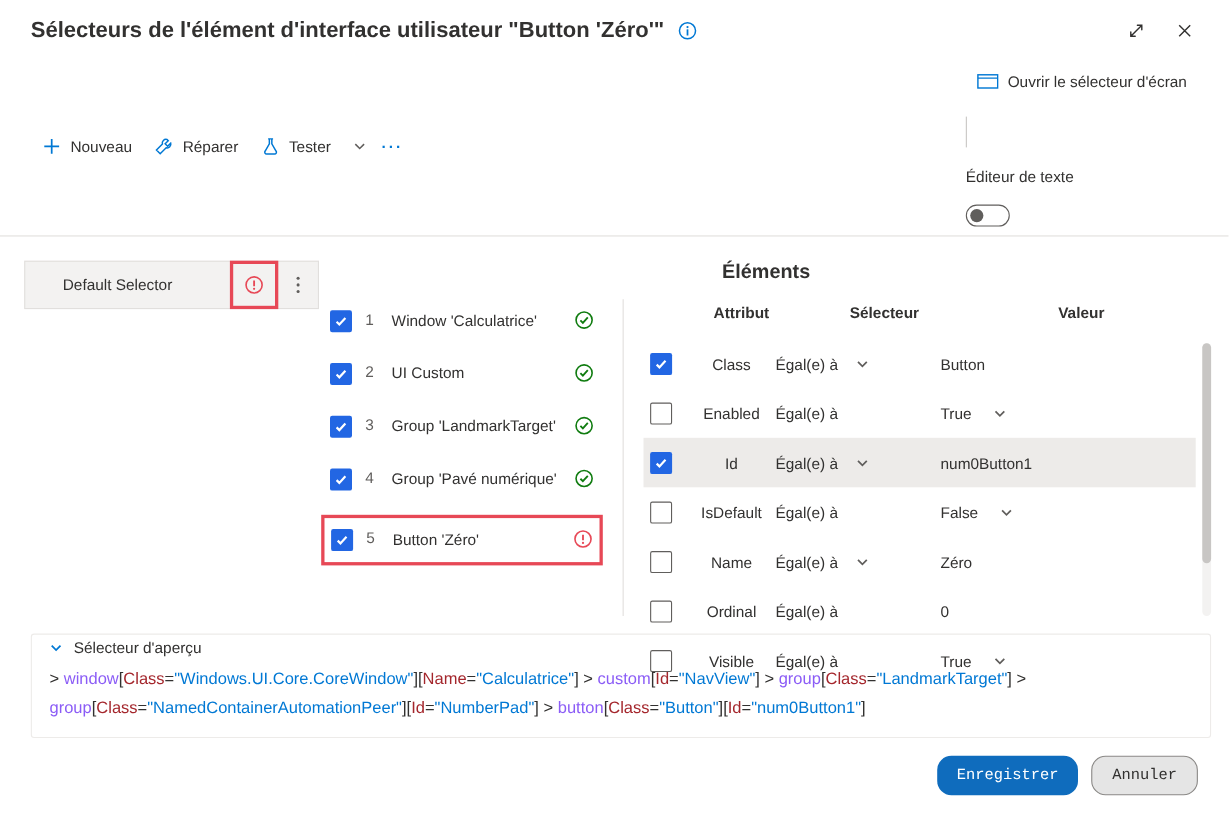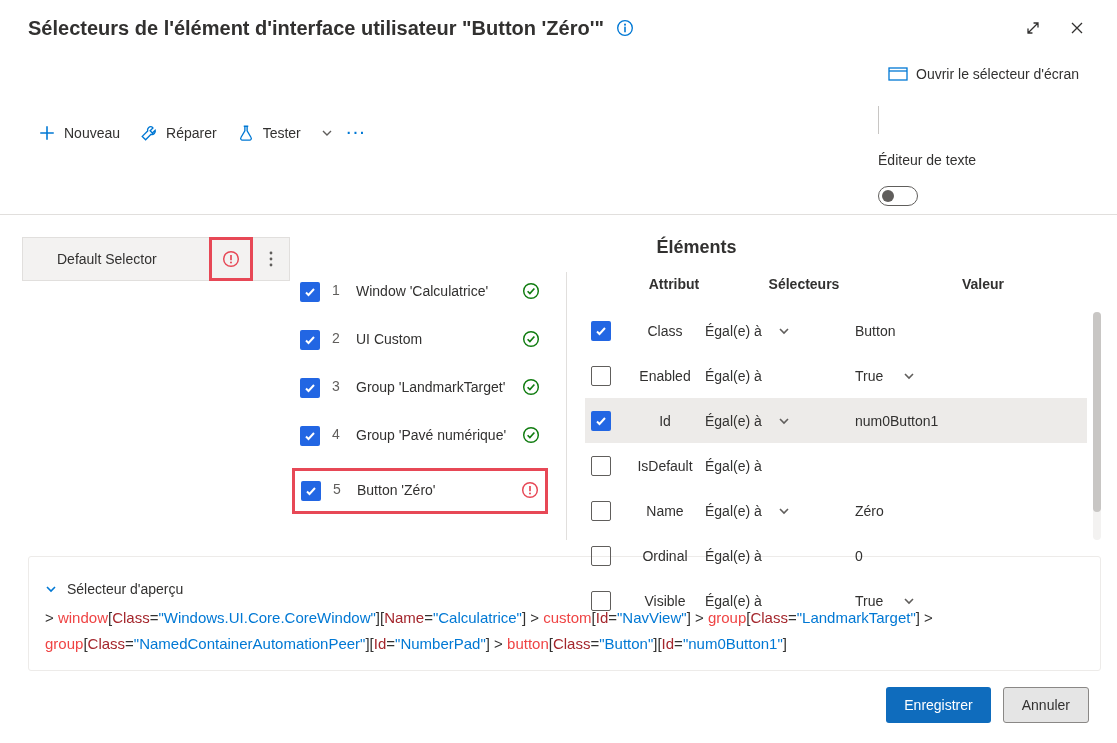--- a/index.html
+++ b/index.html
@@ -48,31 +48,31 @@
 .col-val { flex: 1; }
 .attr-row { display: flex; align-items: center; height: 45px; padding: 0 6px; }
 .attr-row.selected { background: #edebe9; }
 .attr-row .check { margin-right: 14px; }
 .attr-name { width: 80px; }
 .op-cell { width: 150px; display: flex; align-items: center; gap: 16px; }
 .chev { color: #605e5c; }
 .val-cell { flex: 1; display: flex; align-items: center; gap: 20px; }
 .scrollbar { position: absolute; right: 0; top: 40px; bottom: 0; width: 8px; background: #f3f2f1; border-radius: 4px; }
 .scrollbar-thumb { position: absolute; left: 0; right: 0; top: 0; height: 200px; background: #c8c6c4; border-radius: 4px; }
-.preview { margin: 10px 16px 0 28px; border: 1px solid #edebe9; border-radius: 3px; padding: 24px 16px 14px 16px; }
+.preview { margin: 10px 16px 0 28px; border: 1px solid #edebe9; border-radius: 3px; padding: 4px 16px 14px 16px; }
 .preview-header { display: flex; align-items: center; gap: 10px; color: #323130; margin-bottom: 8px; cursor: pointer; }
 .preview-body { font-size: 15px; line-height: 1.7; }
 .p-gt { color: #323130; }
-.p-kw { color: #ef4444; }
+.p-kw { color: #8b5cf6; }
 .p-br { color: #323130; }
 .p-prop { color: #a4262c; }
 .p-eq { color: #323130; }
 .p-str { color: #0078d4; }
 .footer { display: flex; justify-content: flex-end; gap: 12px; padding: 16px 28px 20px 28px; }
-.btn { height: 36px; padding: 0 18px; border-radius: 3px; font-size: 14px; cursor: pointer; display: inline-flex; align-items: center; }
+.btn { height: 36px; padding: 0 18px; border-radius: 13px; font-size: 14px; cursor: pointer; display: inline-flex; align-items: center; font-family: Liberation Mono, monospace; }
 .btn-primary { background: #0f6cbd; color: #fff; border: none; }
 .btn-secondary { background: #e5e5e5; border: 1px solid #8a8886; color: #323130; }
 svg { display: block; }
 </style>
 </head>
 <body>
 
 <div class="window">
   <div class="titlebar">
     <div class="titlebar-title">Sélecteurs de l'élément d'interface utilisateur "Button 'Zéro'"</div>
@@ -247,21 +247,21 @@
                   <circle cx="8" cy="11.2" r="0.9" fill="currentColor"></circle>
                 </svg>
               </span>
             </div>
           </div>
         <div class="divider-v"></div>
         <div class="attr-panel">
           <div class="attr-header">
             <div style="width:34px"></div>
             <div class="col-attr">Attribut</div>
-            <div class="col-op">Sélecteurs</div>
+            <div class="col-op">Sélecteur</div>
             <div class="col-val">Valeur</div>
           </div>
           <div id="attr-rows">
               <div class="attr-row">
                 <span class="check checked">
                   <svg width="12" height="12" viewBox="0 0 12 12">
                     <path d="M2 6.5l2.5 2.5L10 3" stroke="currentColor" stroke-width="2" fill="none"></path>
                   </svg>
                 </span>
                 <span class="attr-name">Class</span>
@@ -310,20 +310,28 @@
                 <span class="val-cell">
                   <span>num0Button1</span>
                 </span>
               </div>
               <div class="attr-row">
                 <span class="check unchecked"></span>
                 <span class="attr-name">IsDefault</span>
                 <span class="op-cell">
                   <span>Égal(e) à</span>
                 </span>
+                <span class="val-cell">
+                  <span>False</span>
+                  <span class="chev">
+                    <svg width="12" height="12" viewBox="0 0 12 12">
+                      <path d="M2 4l4 4 4-4" stroke="currentColor" stroke-width="1.6" fill="none"></path>
+                    </svg>
+                  </span>
+                </span>
               </div>
               <div class="attr-row">
                 <span class="check unchecked"></span>
                 <span class="attr-name">Name</span>
                 <span class="op-cell">
                   <span>Égal(e) à</span>
                   <span class="chev">
                     <svg width="12" height="12" viewBox="0 0 12 12">
                       <path d="M2 4l4 4 4-4" stroke="currentColor" stroke-width="1.6" fill="none"></path>
                     </svg>

